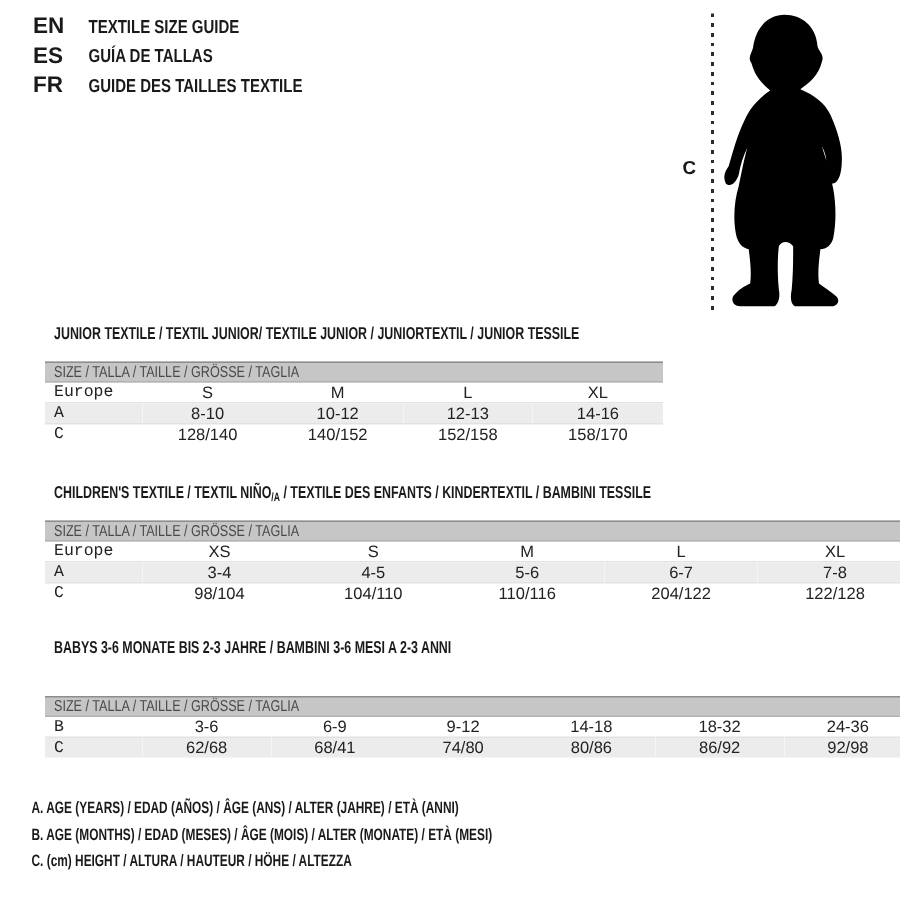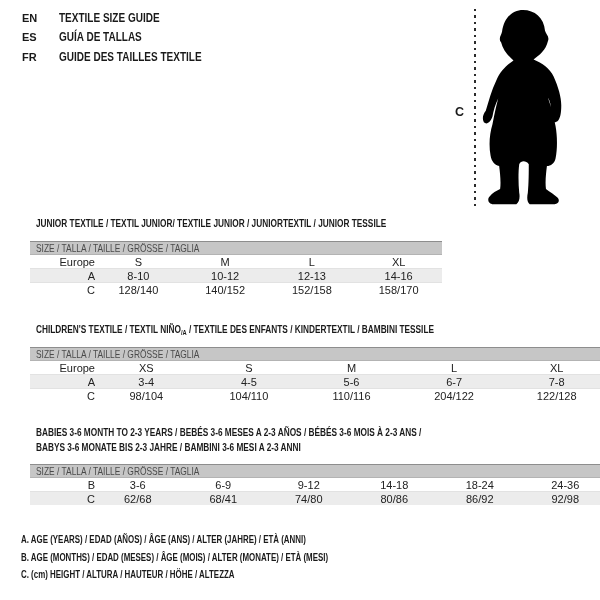--- a/index.html
+++ b/index.html
@@ -7,21 +7,21 @@
     width:600px; height:600px; position:relative; overflow:hidden;
     background:#ffffff; color:#1a1a1a;
     font-family:"Liberation Sans", sans-serif;
     -webkit-font-smoothing:antialiased;
   }
   .abs { position:absolute; }
 
   
   .lang-block { left:22px; top:8px; }
   .lang-row { display:flex; height:19.5px; align-items:center; }
-  .lang-code { width:37px; font-weight:bold; font-size:11px; flex:0 0 37px; }
+  .lang-code { width:37px; font-weight:bold; font-size:15px; flex:0 0 37px; }
   .lang-label { font-weight:bold; font-size:12.5px; white-space:nowrap;
     display:inline-block; transform:scaleX(0.8); transform-origin:0 50%; }
 
   
   .measure-line { left:474px; top:9px; width:2px; height:199px;
     background:repeating-linear-gradient(to bottom,#2b2b2b 0 2.5px,transparent 2.5px 6.5px); }
   .height-label { left:455px; top:105px; font-weight:bold; font-size:12.5px; }
 
   
   .sect-title { left:36px; font-weight:bold; font-size:11.5px; white-space:nowrap; line-height:14.5px; }
@@ -29,21 +29,21 @@
   .sub { font-size:8px; vertical-align:-2px; }
 
   
   .tablewrap { left:30px; }
   .size-bar { background:#c6c6c6; border-top:1px solid #8d8d8d; border-bottom:1px solid #b3b3b3;
     height:12px; line-height:12px; padding-left:6px; color:#4a4a4a; font-size:10.5px; }
   .size-bar .cond { display:inline-block; transform:scaleX(0.8); transform-origin:0 50%; white-space:nowrap; }
   table { border-collapse:collapse; table-layout:fixed; width:100%; }
   td { font-size:11px; height:13px; padding:0; text-align:center; color:#222;
     white-space:nowrap; overflow:hidden; }
-  td.label { text-align:right; padding-left:6px; }
+  td.label { text-align:left; padding-left:6px;font-family:Liberation Mono, monospace; }
   tr + tr td { border-top:1px solid #e2e2e2; }
   tr:nth-child(even) { background:#ececec; }
 
   
   .legend-block { left:21px; top:533px; }
   .legend-line { height:17.5px; font-weight:bold; font-size:11px; white-space:nowrap; }
   .legend-line .cond { display:inline-block; transform:scaleX(0.72); transform-origin:0 50%; white-space:nowrap; }
 </style>
 </head>
 <body>
@@ -186,21 +186,20 @@
       <td>104/110</td>
       <td>110/116</td>
       <td>204/122</td>
       <td>122/128</td>
     </tr>
   </tbody>
     </table>
 </div>
 
 <div class="abs sect-title" style="top:425px;">
-  <div><span class="cond">BABIES 3-6 MONTH TO 2-3 YEARS / BEBÉS 3-6 MESES A 2-3 AÑOS / BÉBÉS 3-6 MOIS À 2-3 ANS /</span></div>
   <div><span class="cond">BABYS 3-6 MONATE BIS 2-3 JAHRE / BAMBINI 3-6 MESI A 2-3 ANNI</span></div>
 </div>
 <div class="abs tablewrap" style="top:464px; width:578px;">
   <div class="size-bar">
     <span class="cond">SIZE / TALLA / TAILLE / GRÖSSE / TAGLIA</span>
   </div>
   <table>
     <colgroup>
         <col style="width:65px">
         <col>
@@ -210,21 +209,21 @@
         <col>
         <col>
       </colgroup>
     <tbody>
         <tr>
       <td class="label">B</td>
       <td>3-6</td>
       <td>6-9</td>
       <td>9-12</td>
       <td>14-18</td>
-      <td>18-24</td>
+      <td>18-32</td>
       <td>24-36</td>
     </tr>
     <tr>
       <td class="label">C</td>
       <td>62/68</td>
       <td>68/41</td>
       <td>74/80</td>
       <td>80/86</td>
       <td>86/92</td>
       <td>92/98</td>

